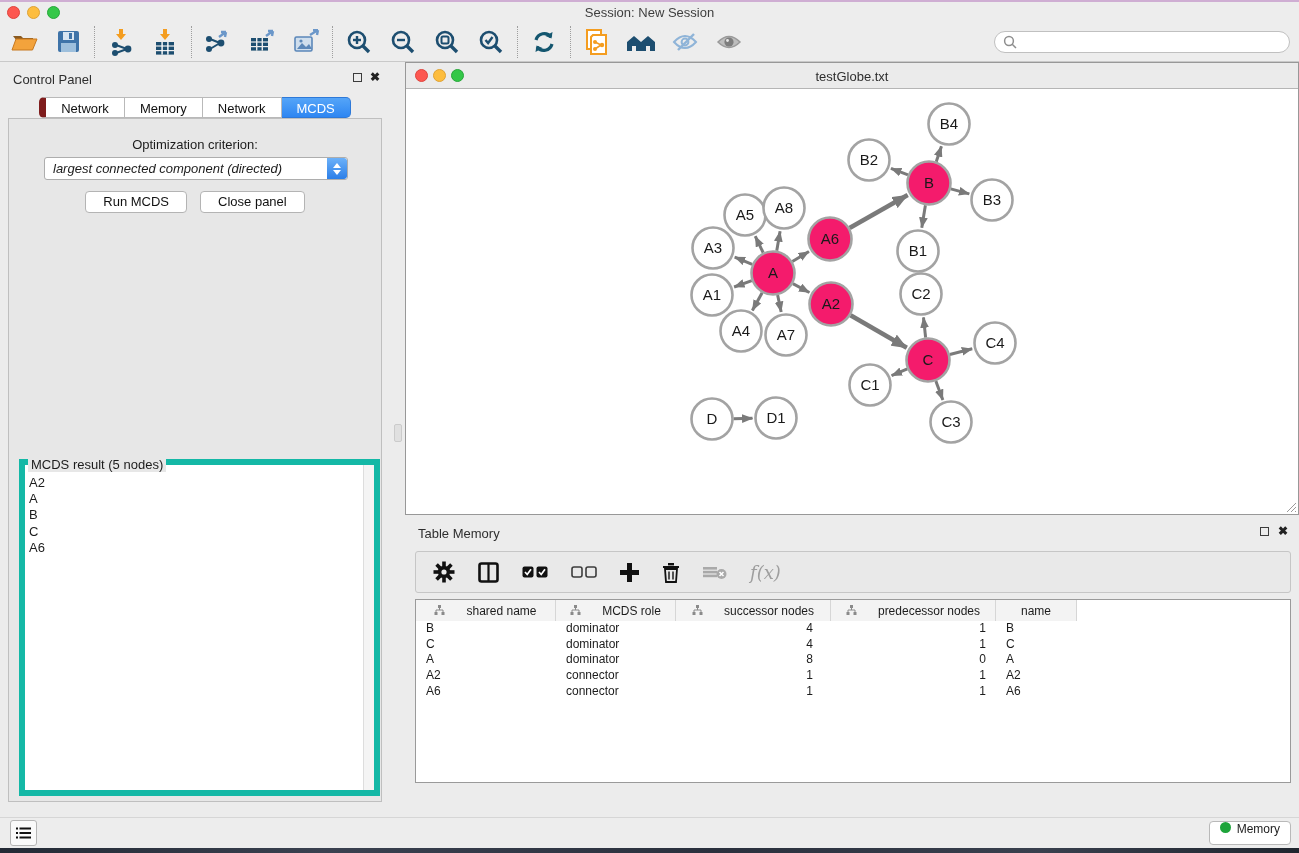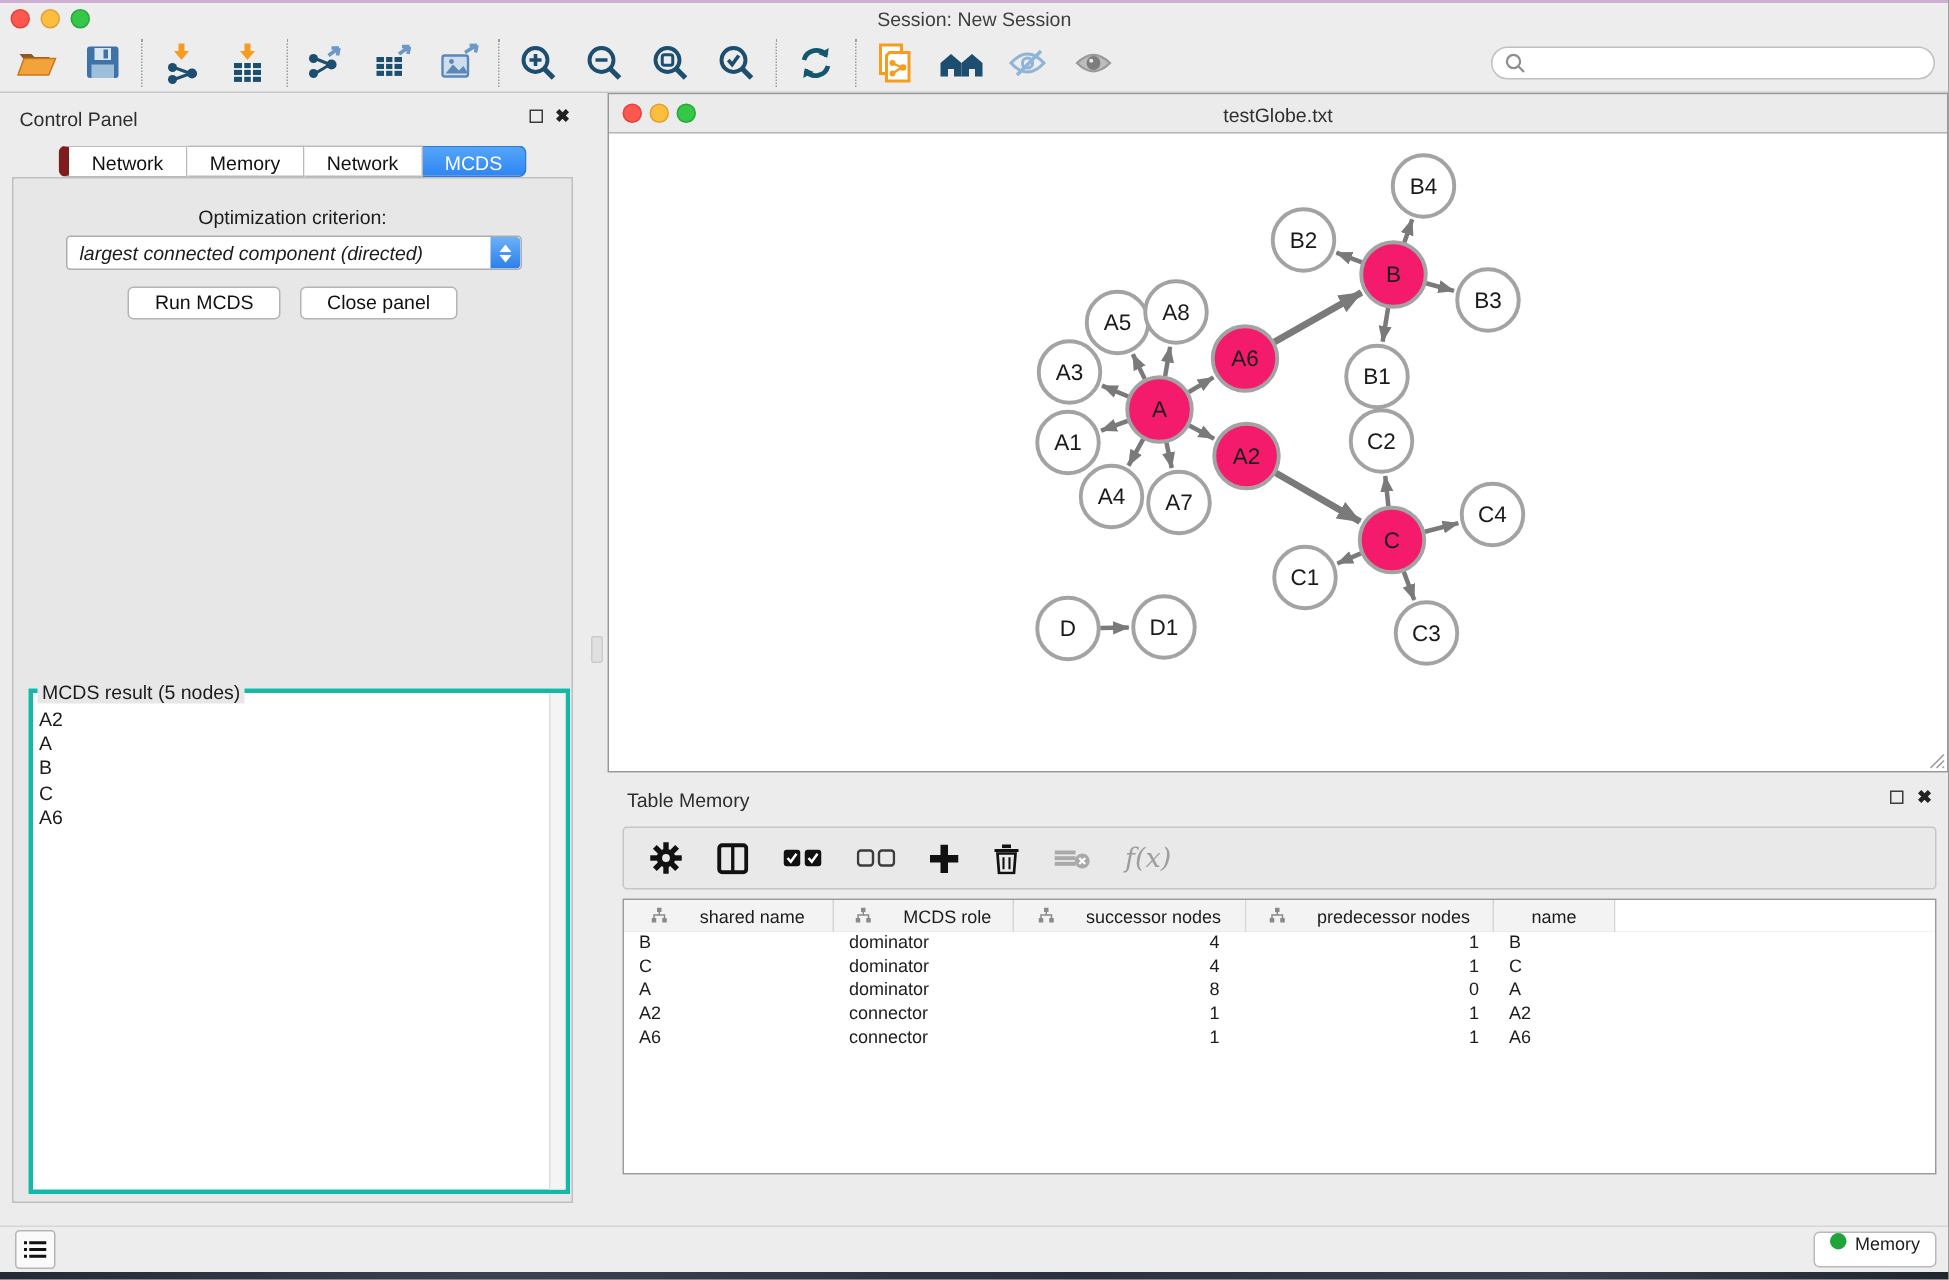--- a/index.html
+++ b/index.html
@@ -49,21 +49,21 @@
                padding-left:8px; overflow:hidden;font-style:italic; }
   #criterion .spinner { position:absolute; right:0; top:0; bottom:0; width:20px;
                background:linear-gradient(#6cb1f9,#2c7fe8); border-radius:0 3px 3px 0;
                display:flex; flex-direction:column; align-items:center; justify-content:center; gap:2px; }
   .tri-up    { width:0;height:0;border-left:4px solid transparent;border-right:4px solid transparent;border-bottom:5px solid #fff; }
   .tri-down  { width:0;height:0;border-left:4px solid transparent;border-right:4px solid transparent;border-top:5px solid #fff; }
   #cp-buttons { position:absolute; left:0; right:0; top:72px; display:flex; justify-content:center; gap:13px; }
   .cbtn { height:22px; line-height:20px; padding:0 17px; background:#fff; border:1px solid #b4b4b4;
           border-radius:4px; font-size:13px; color:#111; }
   #mcds-box { position:absolute; left:10px; right:1px; top:340px; bottom:5px; background:#fff;
-              border:3px solid #14b8a6; }
+              border:6px solid #14b8a6; }
   #mcds-legend { position:absolute; top:-8px; left:3px; background:#e7e7e7; padding:0 3px; font-size:13px; }
   #mcds-list { position:absolute; left:0; top:2px; right:12px; bottom:0; overflow:hidden;
                font-size:13px; padding:8px 0 0 4px; }
   #mcds-list div { line-height:16.2px; }
   #mcds-scroll { position:absolute; right:0; top:0; bottom:0; width:11px; background:#f4f4f4;
                  border-left:1px solid #ddd; }
 
   
   #splitter-grip { position:absolute; left:394px; top:424px; width:8px; height:18px;
                    background:#e0e0e0; border:1px solid #cbcbcb; border-radius:2px; }

